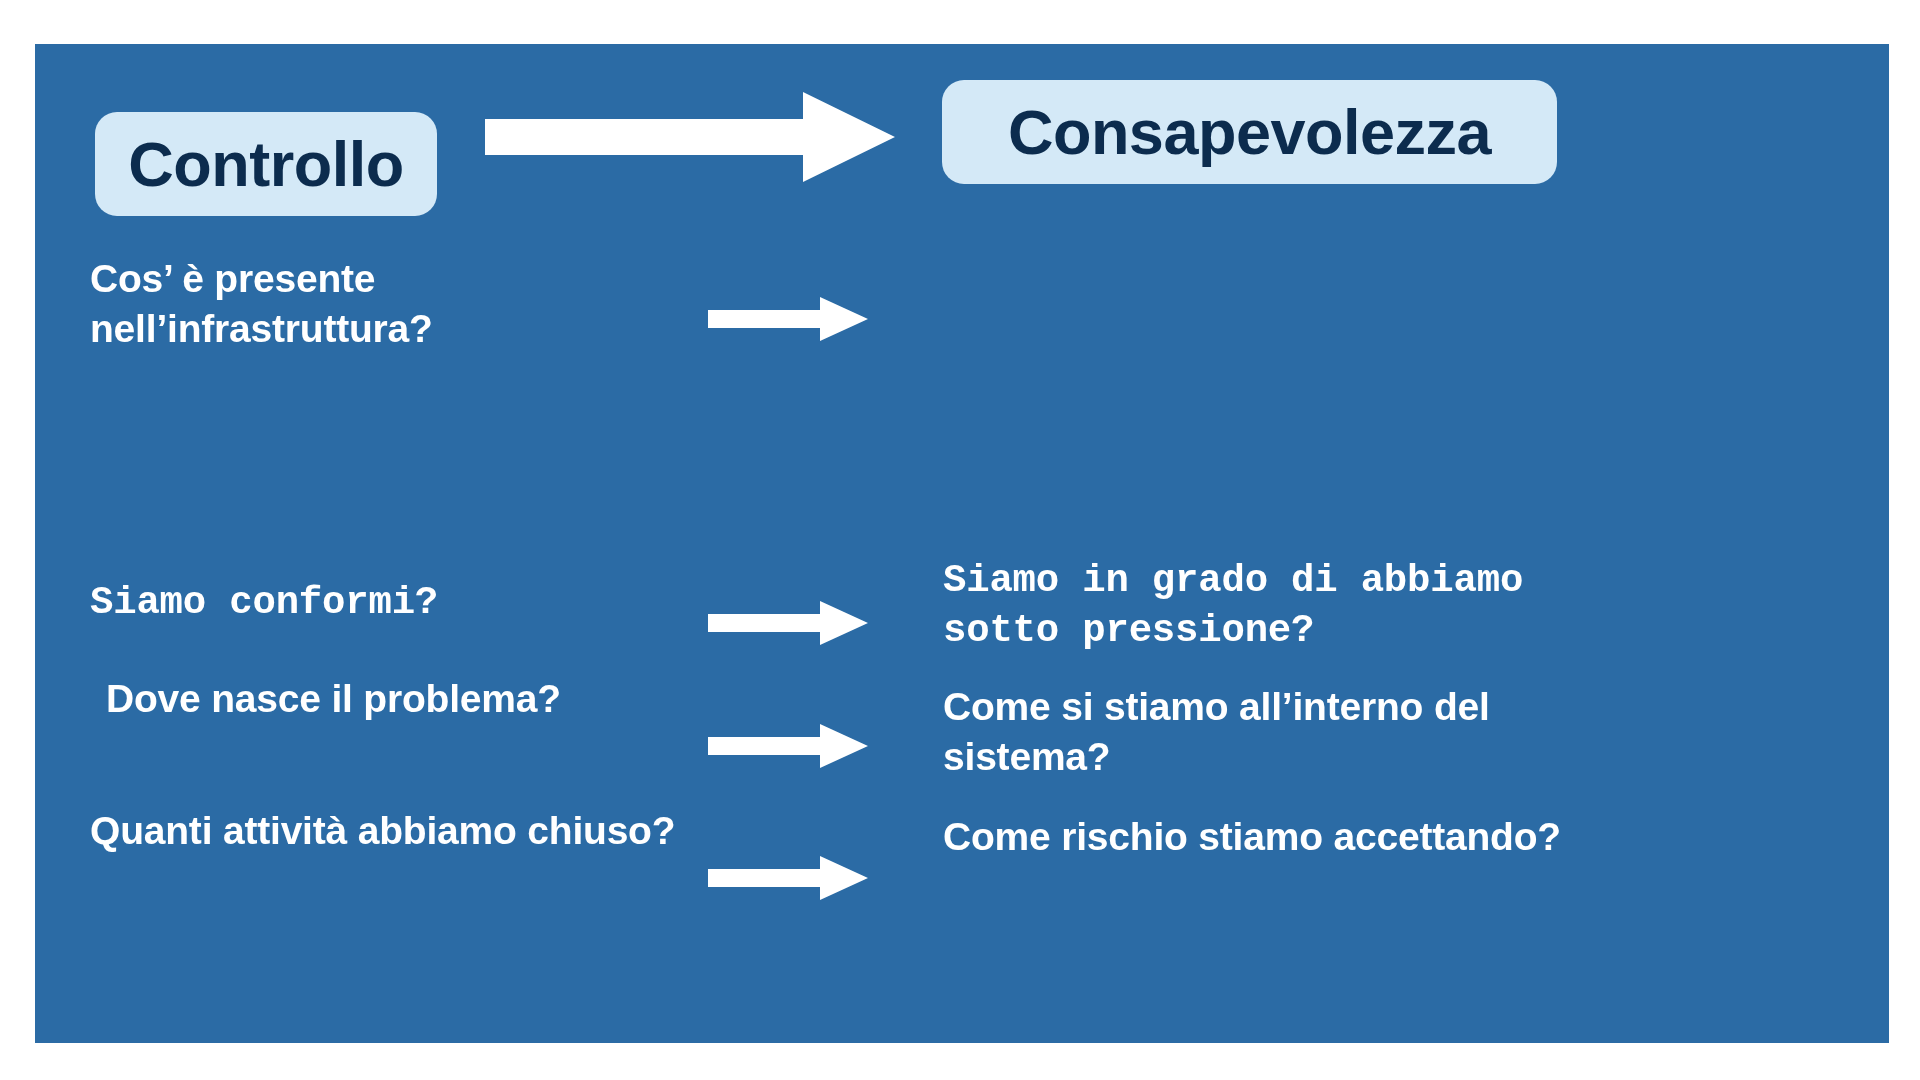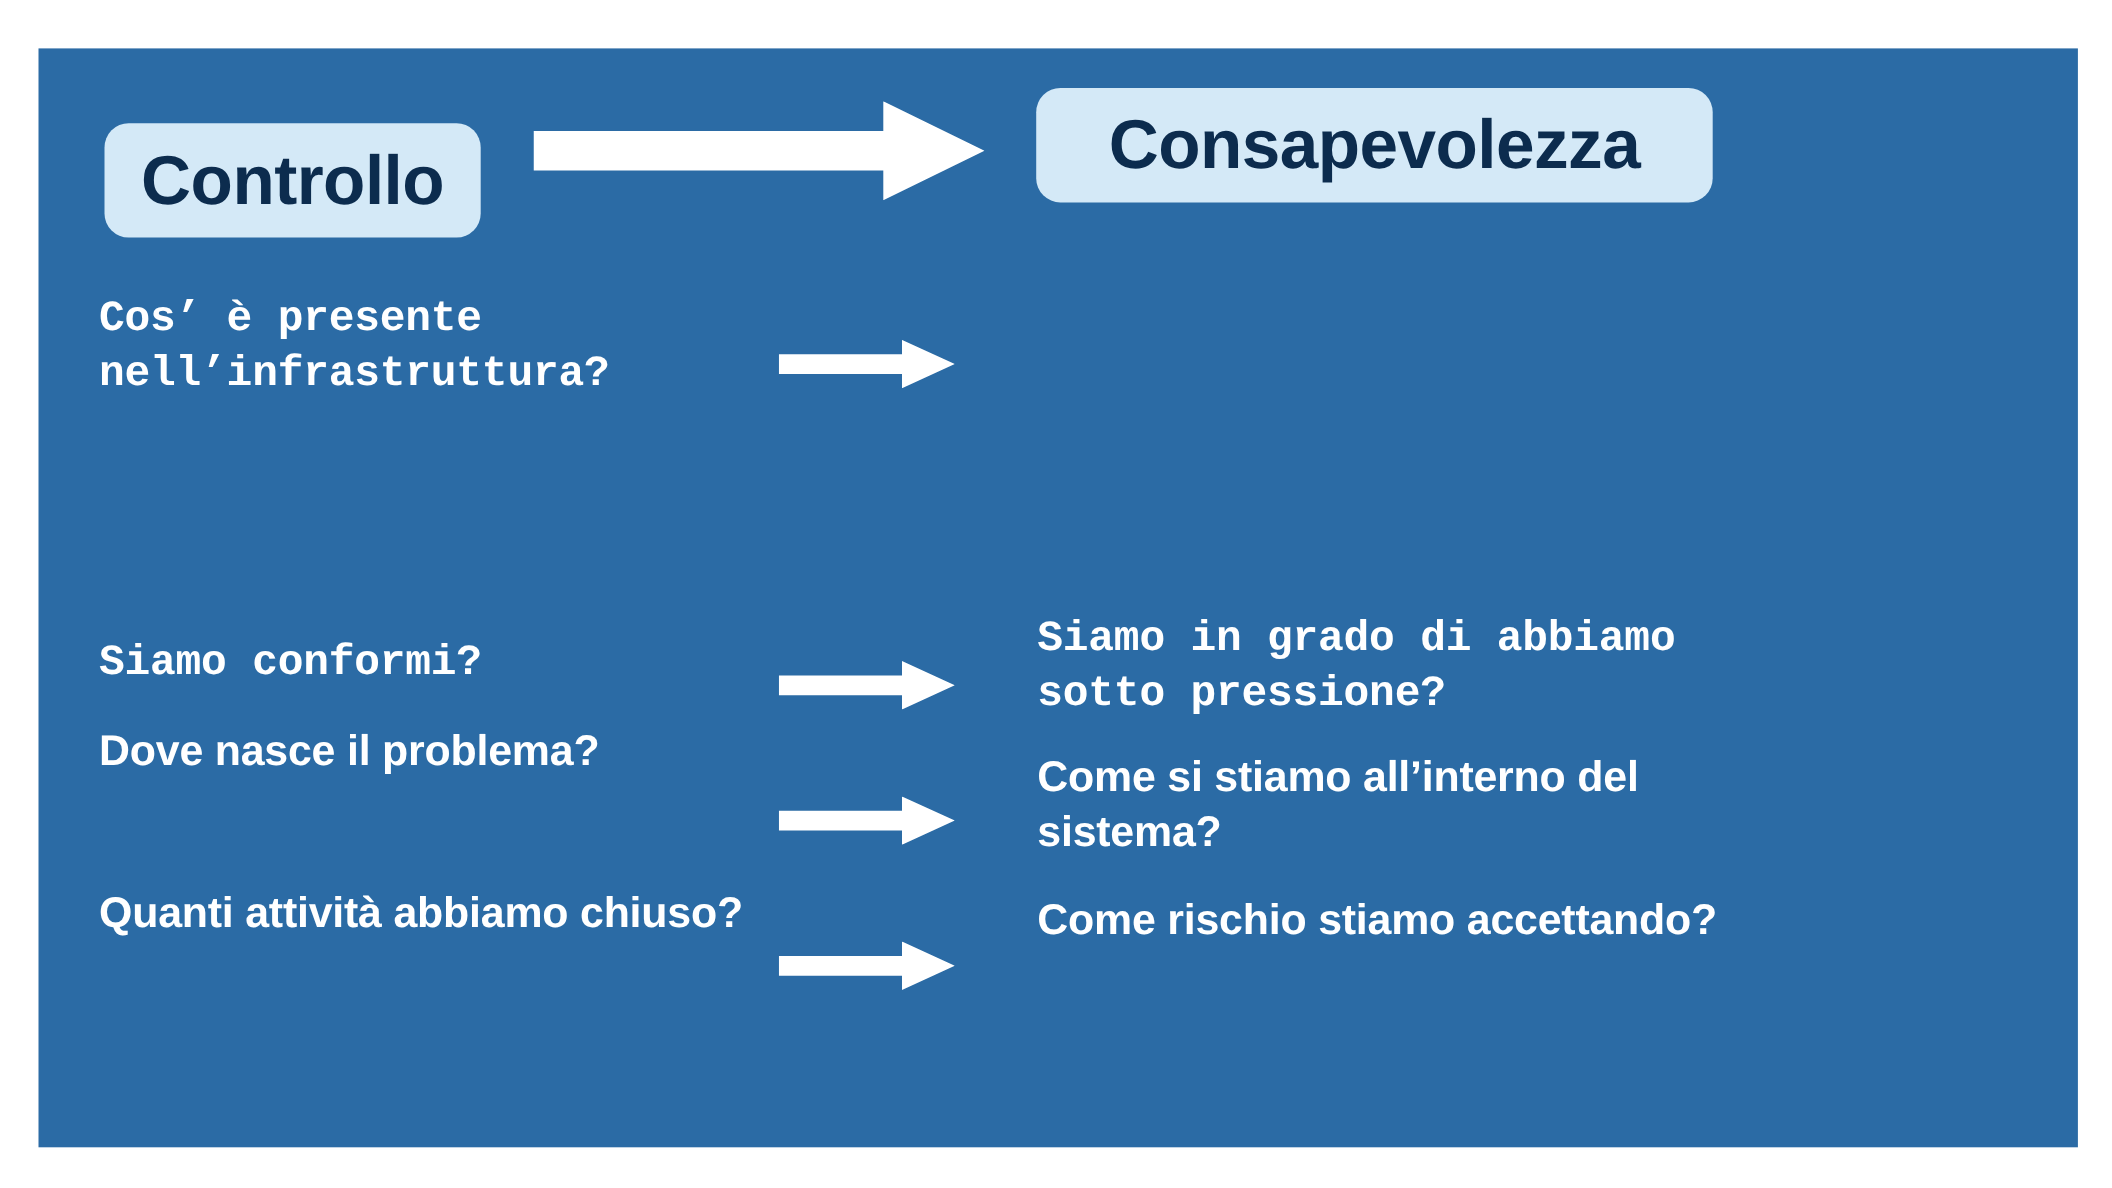--- a/index.html
+++ b/index.html
@@ -124,39 +124,39 @@
     height: 44px;
   }
 
   .mini-arrow svg, #big-arrow svg {
     display: block;
     width: 100%;
     height: 100%;
   }
 
   
-  #row-0 { top: 20px;  height: 140px; font-family: Liberation Mono, monospace; }
+  #row-0 { top: 8px;  height: 140px; }
   #row-1 { top: 160px; height: 140px; }
   #row-2 { top: 315px; height: 140px; font-family: Liberation Mono, monospace; }
   #row-3 { top: 430px; height: 140px; }
   #row-4 { top: 560px; height: 140px; padding-left: 40px; }
 
   #row-0 .cell-left  { top: 22px; }
   #row-0 .cell-right { top: 22px; }
   #row-0 .mini-arrow { top: 65px; }
 
   #row-1 .cell-left  { top: 22px; }
   #row-1 .cell-right { top: 22px; }
   #row-1 .mini-arrow { top: 66px; }
 
   #row-2 .cell-left  { top: 40px; }
   #row-2 .cell-right { top: 18px; }
   #row-2 .mini-arrow { top: 62px; }
 
-  #row-3 .cell-left  { top: 4px; }
+  #row-3 .cell-left  { top: 20px; margin-left: 16px; }
   #row-3 .cell-right { top: 28px; }
   #row-3 .mini-arrow { top: 70px; }
 
   #row-4 .cell-left  { top: 22px; }
   #row-4 .cell-right { top: 28px; }
   #row-4 .mini-arrow { top: 72px; }
 </style>
 </head>
 <body>
 

